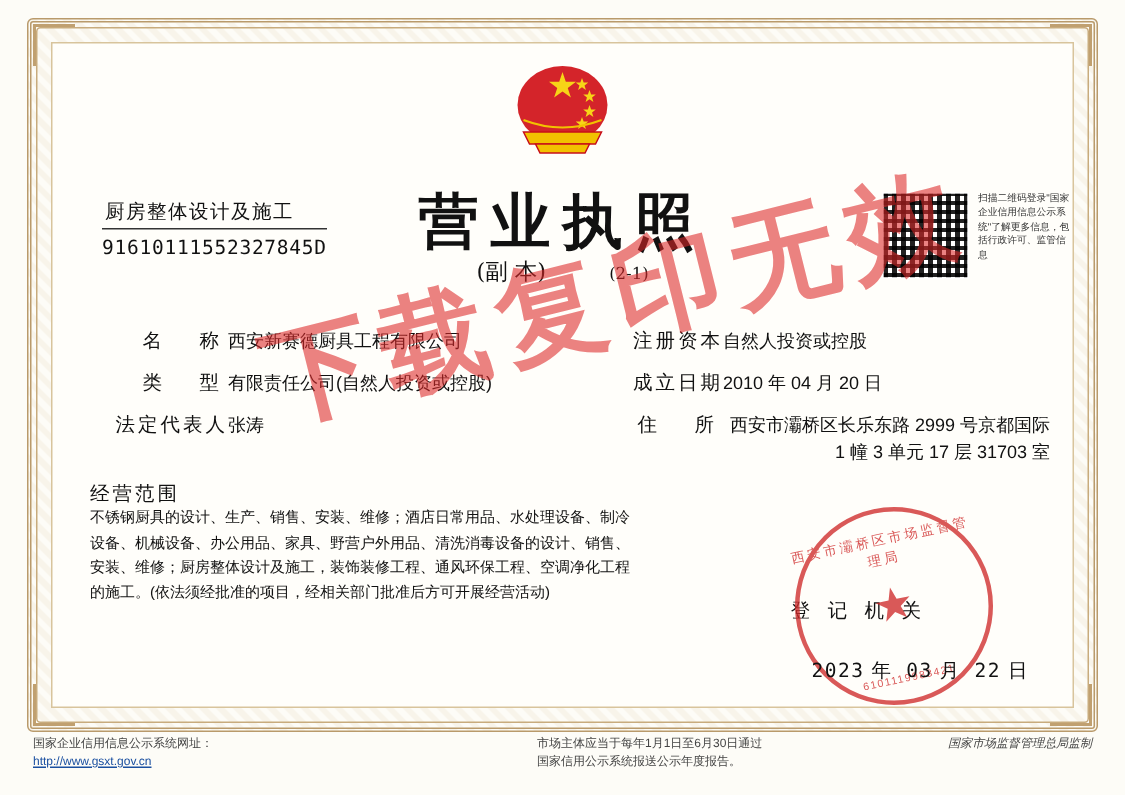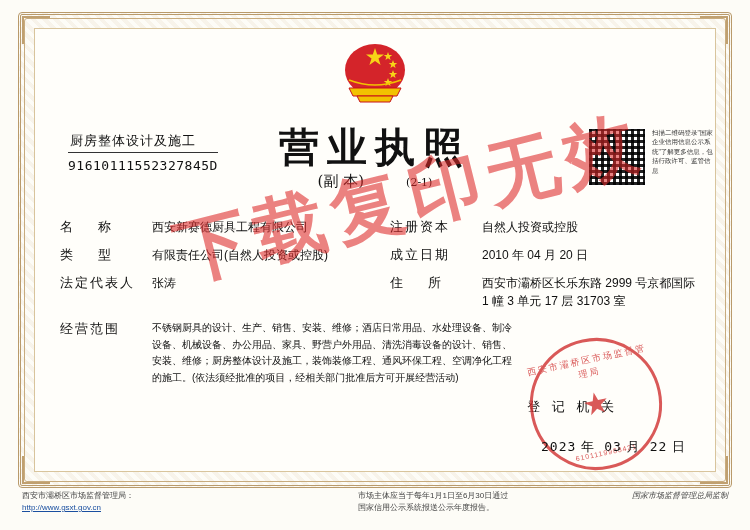--- a/index.html
+++ b/index.html
@@ -154,20 +154,21 @@
   
   .fields {
     position: absolute;
     left: 60px;
     top: 218px;
     right: 50px;
   }
   .row {
     display: flex;
     margin-bottom: 10px;
+    text-align: right;
   }
   .col-left {
     width: 330px;
     display: flex;
   }
   .col-right {
     flex: 1;
     display: flex;
   }
   .lbl {
@@ -182,20 +183,21 @@
     font-size: 12px;
     color: #111;
     line-height: 1.5;
   }
   .val.addr {
     max-width: 235px;
   }
   .scope-row {
     display: flex;
     margin-top: 2px;
+    flex-direction: column;
   }
   .scope-lbl {
     width: 92px;
     font-size: 13px;
     color: #111;
     letter-spacing: 2px;
     flex-shrink: 0;
   }
   .scope-val {
     font-size: 10px;
@@ -403,21 +405,21 @@
     &nbsp;<span class="num">03</span>
     <span>月</span>
     &nbsp;<span class="num">22</span>
     <span>日</span>
   </div>
 
   <div class="watermark">下载复印无效</div>
 
   <div class="footer">
     <div class="f-left">
-      <div>西安市灞桥区市场监督管理局：</div>
+      <div>国家企业信用信息公示系统网址：</div>
       <div><a href="#">http://www.gsxt.gov.cn</a></div>
     </div>
     <div class="f-mid">
       <div>市场主体应当于每年1月1日至6月30日通过</div>
       <div>国家信用公示系统报送公示年度报告。</div>
     </div>
     <div class="f-right">
       <div>国家市场监督管理总局监制</div>
     </div>
   </div>

